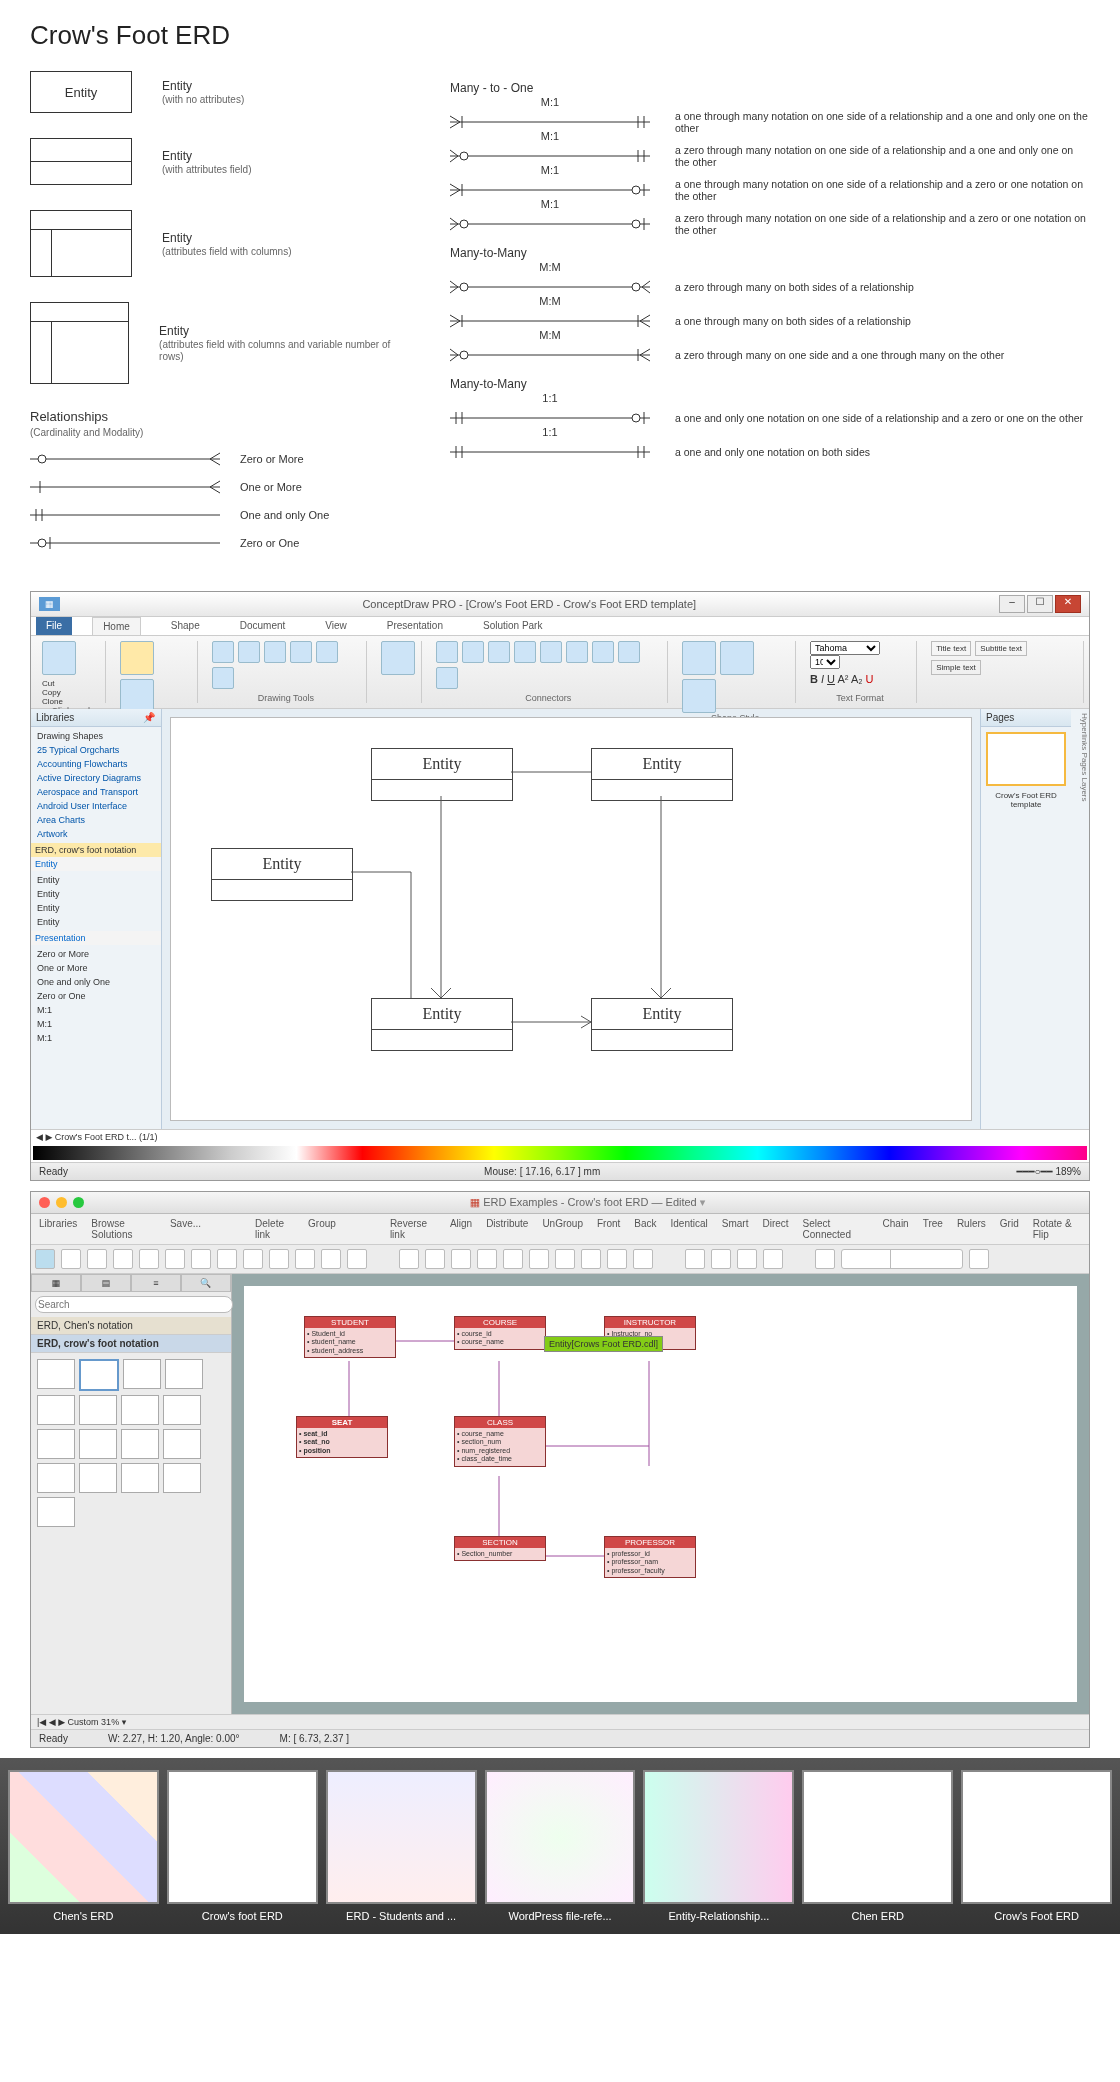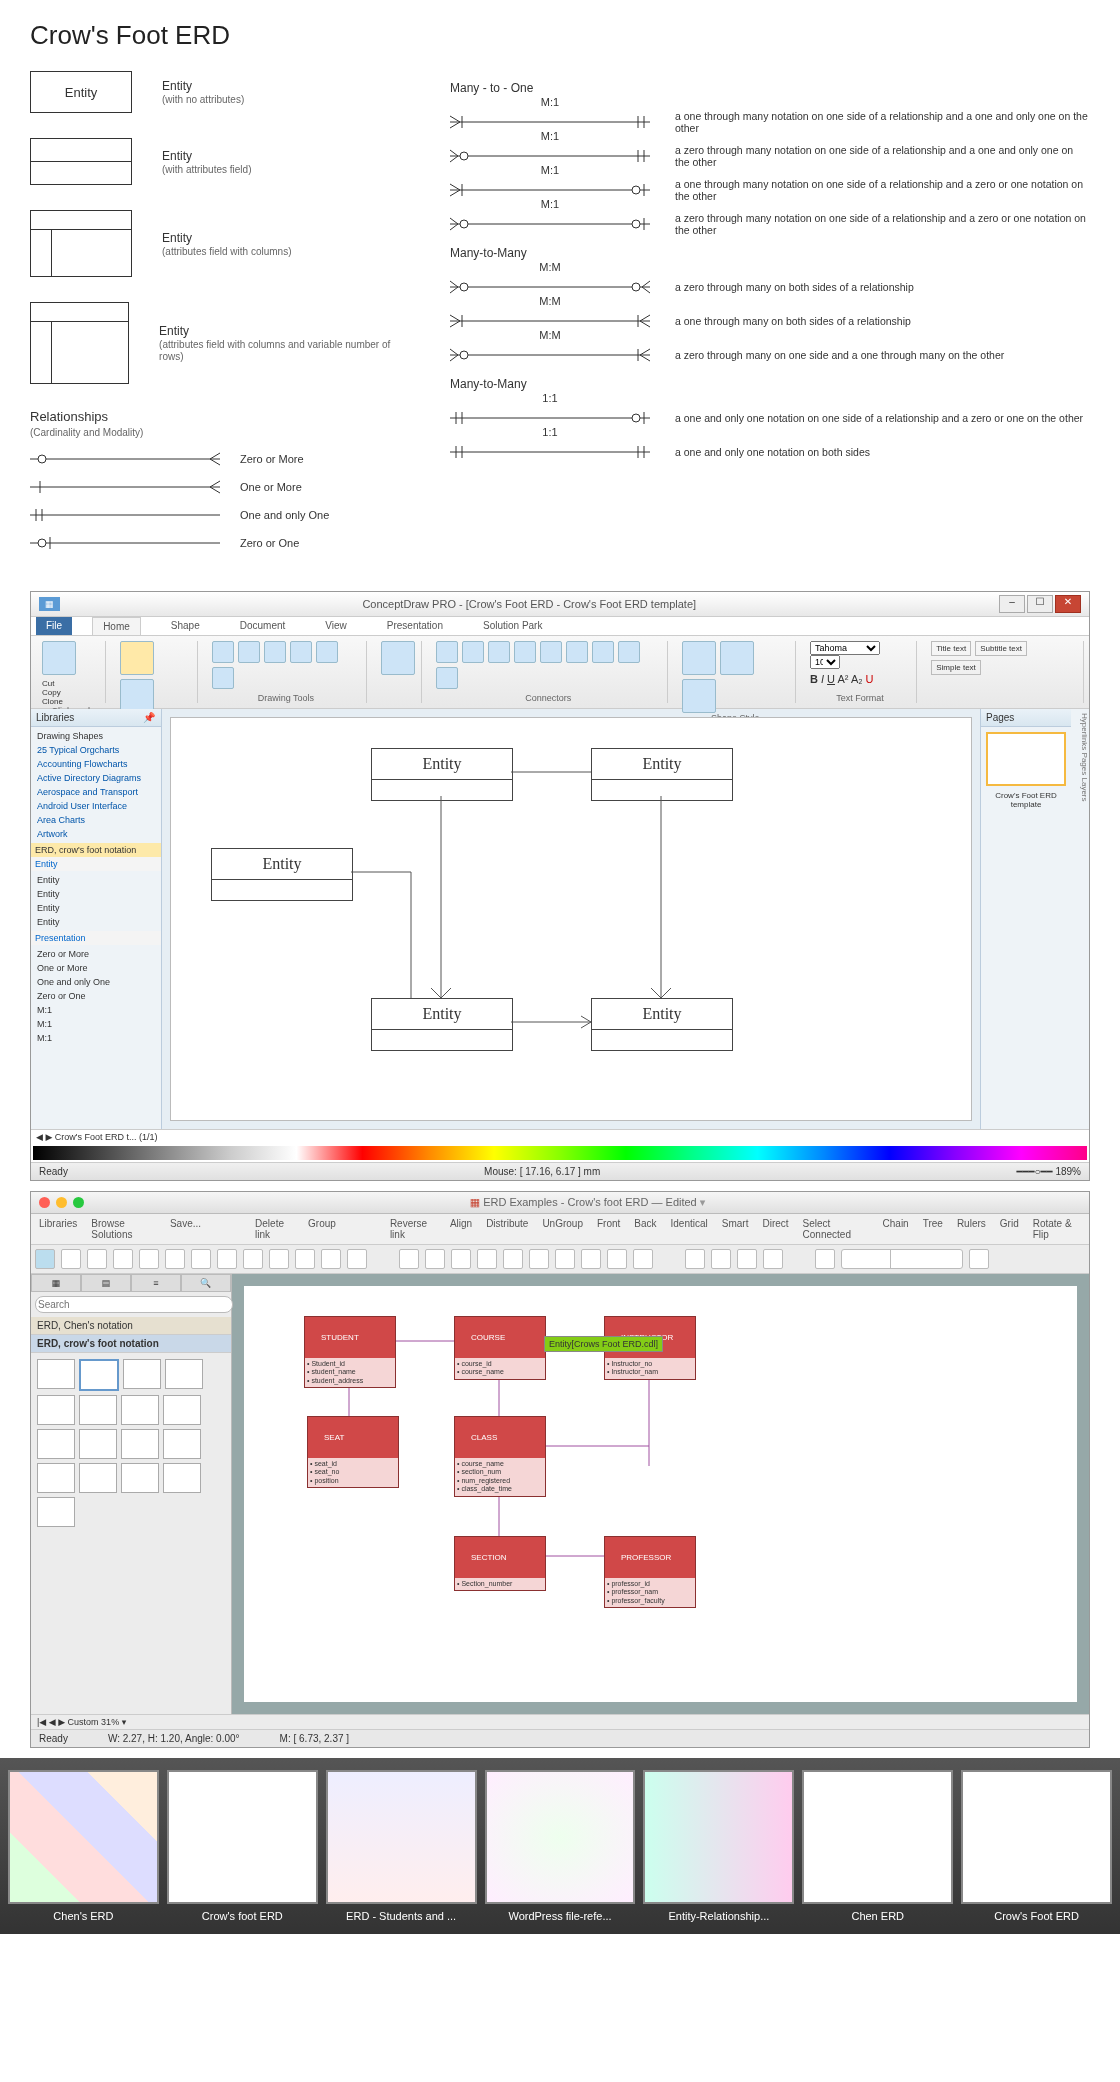--- a/index.html
+++ b/index.html
@@ -75,21 +75,21 @@
 .mac-side .tabs{display:flex;font-size:9px}
 .mac-side .tabs span{flex:1;padding:3px;text-align:center;background:#ddd;border:1px solid #bbb}
 .mac-side .search{padding:4px}
 .mac-side .search input{width:100%;font-size:10px;padding:2px;border:1px solid #bbb;border-radius:8px}
 .mac-side .lib-tab{padding:3px 6px;background:#e6e0d0;border-bottom:1px solid #ccc;font-size:10px}
 .mac-side .lib-tab.active{background:#c9d8e8;font-weight:bold}
 .mac-side .shapes{display:flex;flex-wrap:wrap;gap:4px;padding:6px}
 .mac-side .shapes>div{width:36px;height:28px;border:1px solid #aaa;background:#fff}
 .mac-canvas{flex:1;background:#fff;margin:12px;position:relative}
 .mac-canvas .erd-ent{position:absolute;width:90px;font-size:7px;border:1px solid #8a3030}
-.mac-canvas .erd-ent .hdr{background:#d04848;color:#fff;padding:16px;font-size:8px}
+.mac-canvas .erd-ent .hdr{background:#d04848;color:#fff;text-align:center;padding:1px;font-size:8px}
 .mac-canvas .erd-ent .bdy{background:#f5d6d6;padding:2px;line-height:1.2}
 .tooltip{position:absolute;background:#84cc16;border:1px solid #888;padding:2px 4px;font-size:9px}
 .mac-status{background:#e8e8e8;padding:3px 8px;font-size:10px;display:flex;gap:40px;border-top:1px solid #ccc}
 
 .thumbs{background:linear-gradient(#555,#333);padding:12px 8px;display:flex;gap:8px}
 .thumbs>div{flex:1;text-align:center;color:#fff;font-size:11px}
 .thumbs>div>.timg{height:130px;background:#fff;border:2px solid #888;margin-bottom:6px;display:flex;align-items:center;justify-content:center;position:relative;overflow:hidden}
 </style>
 </head>
 <body>
@@ -604,21 +604,21 @@
             <div class="bdy">• Student_id<br>• student_name<br>• student_address</div>
           </div>
           <div class="erd-ent" style="left: 210px; top: 30px;">
             <div class="hdr">COURSE</div>
             <div class="bdy">• course_id<br>• course_name</div>
           </div>
           <div class="erd-ent" style="left: 360px; top: 30px;">
             <div class="hdr">INSTRUCTOR</div>
             <div class="bdy">• Instructor_no<br>• Instructor_nam</div>
           </div>
-          <div class="erd-ent" style="left: 63px; top: 130px;">
+          <div class="erd-ent" style="left: 52px; top: 130px; font-weight: bold;">
             <div class="hdr">SEAT</div>
             <div class="bdy">• seat_id<br>• seat_no<br>• position</div>
           </div>
           <div class="erd-ent" style="left: 210px; top: 130px;">
             <div class="hdr">CLASS</div>
             <div class="bdy">• course_name<br>• section_num<br>• num_registered<br>• class_date_time</div>
           </div>
           <div class="erd-ent" style="left: 210px; top: 250px;">
             <div class="hdr">SECTION</div>
             <div class="bdy">• Section_number</div>

